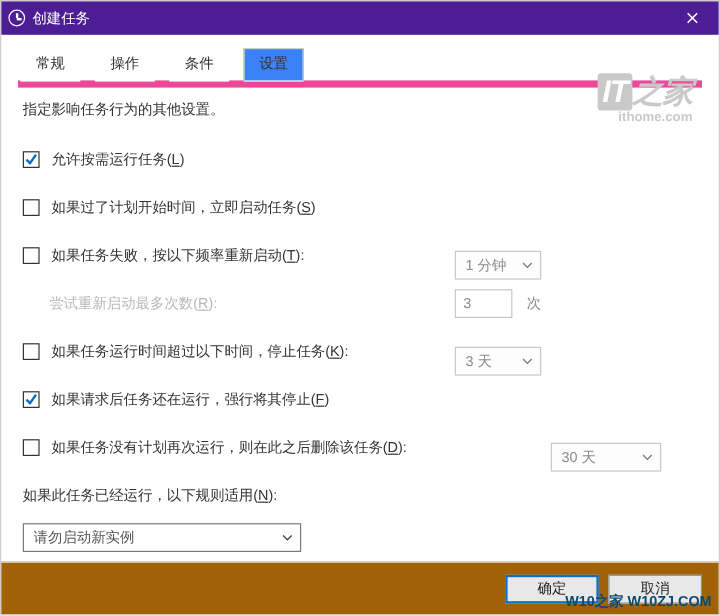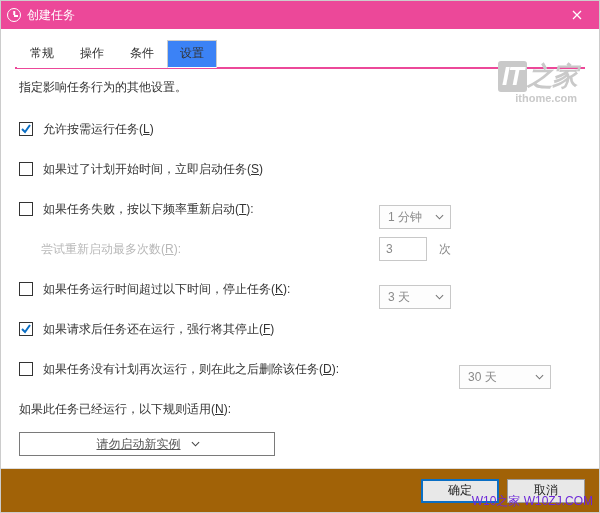--- a/index.html
+++ b/index.html
@@ -7,21 +7,21 @@
     margin: 0;
     font-family: "Microsoft YaHei", "Segoe UI", Tahoma, sans-serif;
     font-size: 12px;
     background: #fff;
     width: 600px;
     height: 513px;
     position: relative;
     border: 1px solid #ccc;
   }
   .titlebar {
-    background: #ec4899;
+    background: #4c1d95;
     color: #fff;
     height: 28px;
     display: flex;
     align-items: center;
     padding: 0 6px;
     position: relative;
   }
   .titlebar .icon {
     width: 14px; height: 14px;
     border: 1.5px solid #fff;
@@ -86,22 +86,23 @@
     font-style: italic;
   }
   .watermark .wm-sub {
     font-size: 11px;
     color: #c9c9c9;
     margin-top: -2px;
     font-weight: bold;
   }
   .tabs {
     display: flex;
-    border-bottom: 2px solid #ec4899;
+    border-bottom: 6px solid #ec4899;
     padding-left: 2px;
+    gap: 12px;
   }
   .tab {
     padding: 4px 12px 5px 12px;
     border: 1px solid transparent;
     border-bottom: none;
     cursor: pointer;
     color: #333;
     position: relative;
     top: 1px;
     background: #fff;
@@ -175,24 +176,23 @@
   }
   .count-suffix {
     position: absolute;
     left: 420px;
     color: #888;
   }
   .stop-select { left: 360px; width: 72px; justify-content: space-between; }
   .delete-select { left: 440px; width: 92px; justify-content: space-between; }
   .rule-select {
     margin-top: 2px;
-    width: 256px;
-    justify-content: center;
+    width: 232px;
+    justify-content: space-between;
     border-color: #7a7a7a;
-    text-decoration: underline;
   }
   .footer {
     position: absolute;
     bottom: 0; left: 0; right: 0;
     border-top: 1px solid #ddd;
     background: #a16207;
     height: 44px;
     display: flex;
     align-items: center;
     justify-content: flex-end;
@@ -209,22 +209,22 @@
     justify-content: center;
     cursor: pointer;
     color: #222;
   }
   .btn.primary { border: 2px solid #0a6ec4; }
   .bottom-watermark {
     position: absolute;
     bottom: 2px;
     right: 6px;
     font-size: 12px;
-    font-weight: normal;
-    color: #6d28d9;
+    font-weight: bold;
+    color: #0c4a6e;
     pointer-events: none;
     z-index: 20;
   }
   .pane-inner { position: relative; }
 </style>
 </head>
 <body>
 
 <div class="titlebar">
   <span class="icon"></span>

